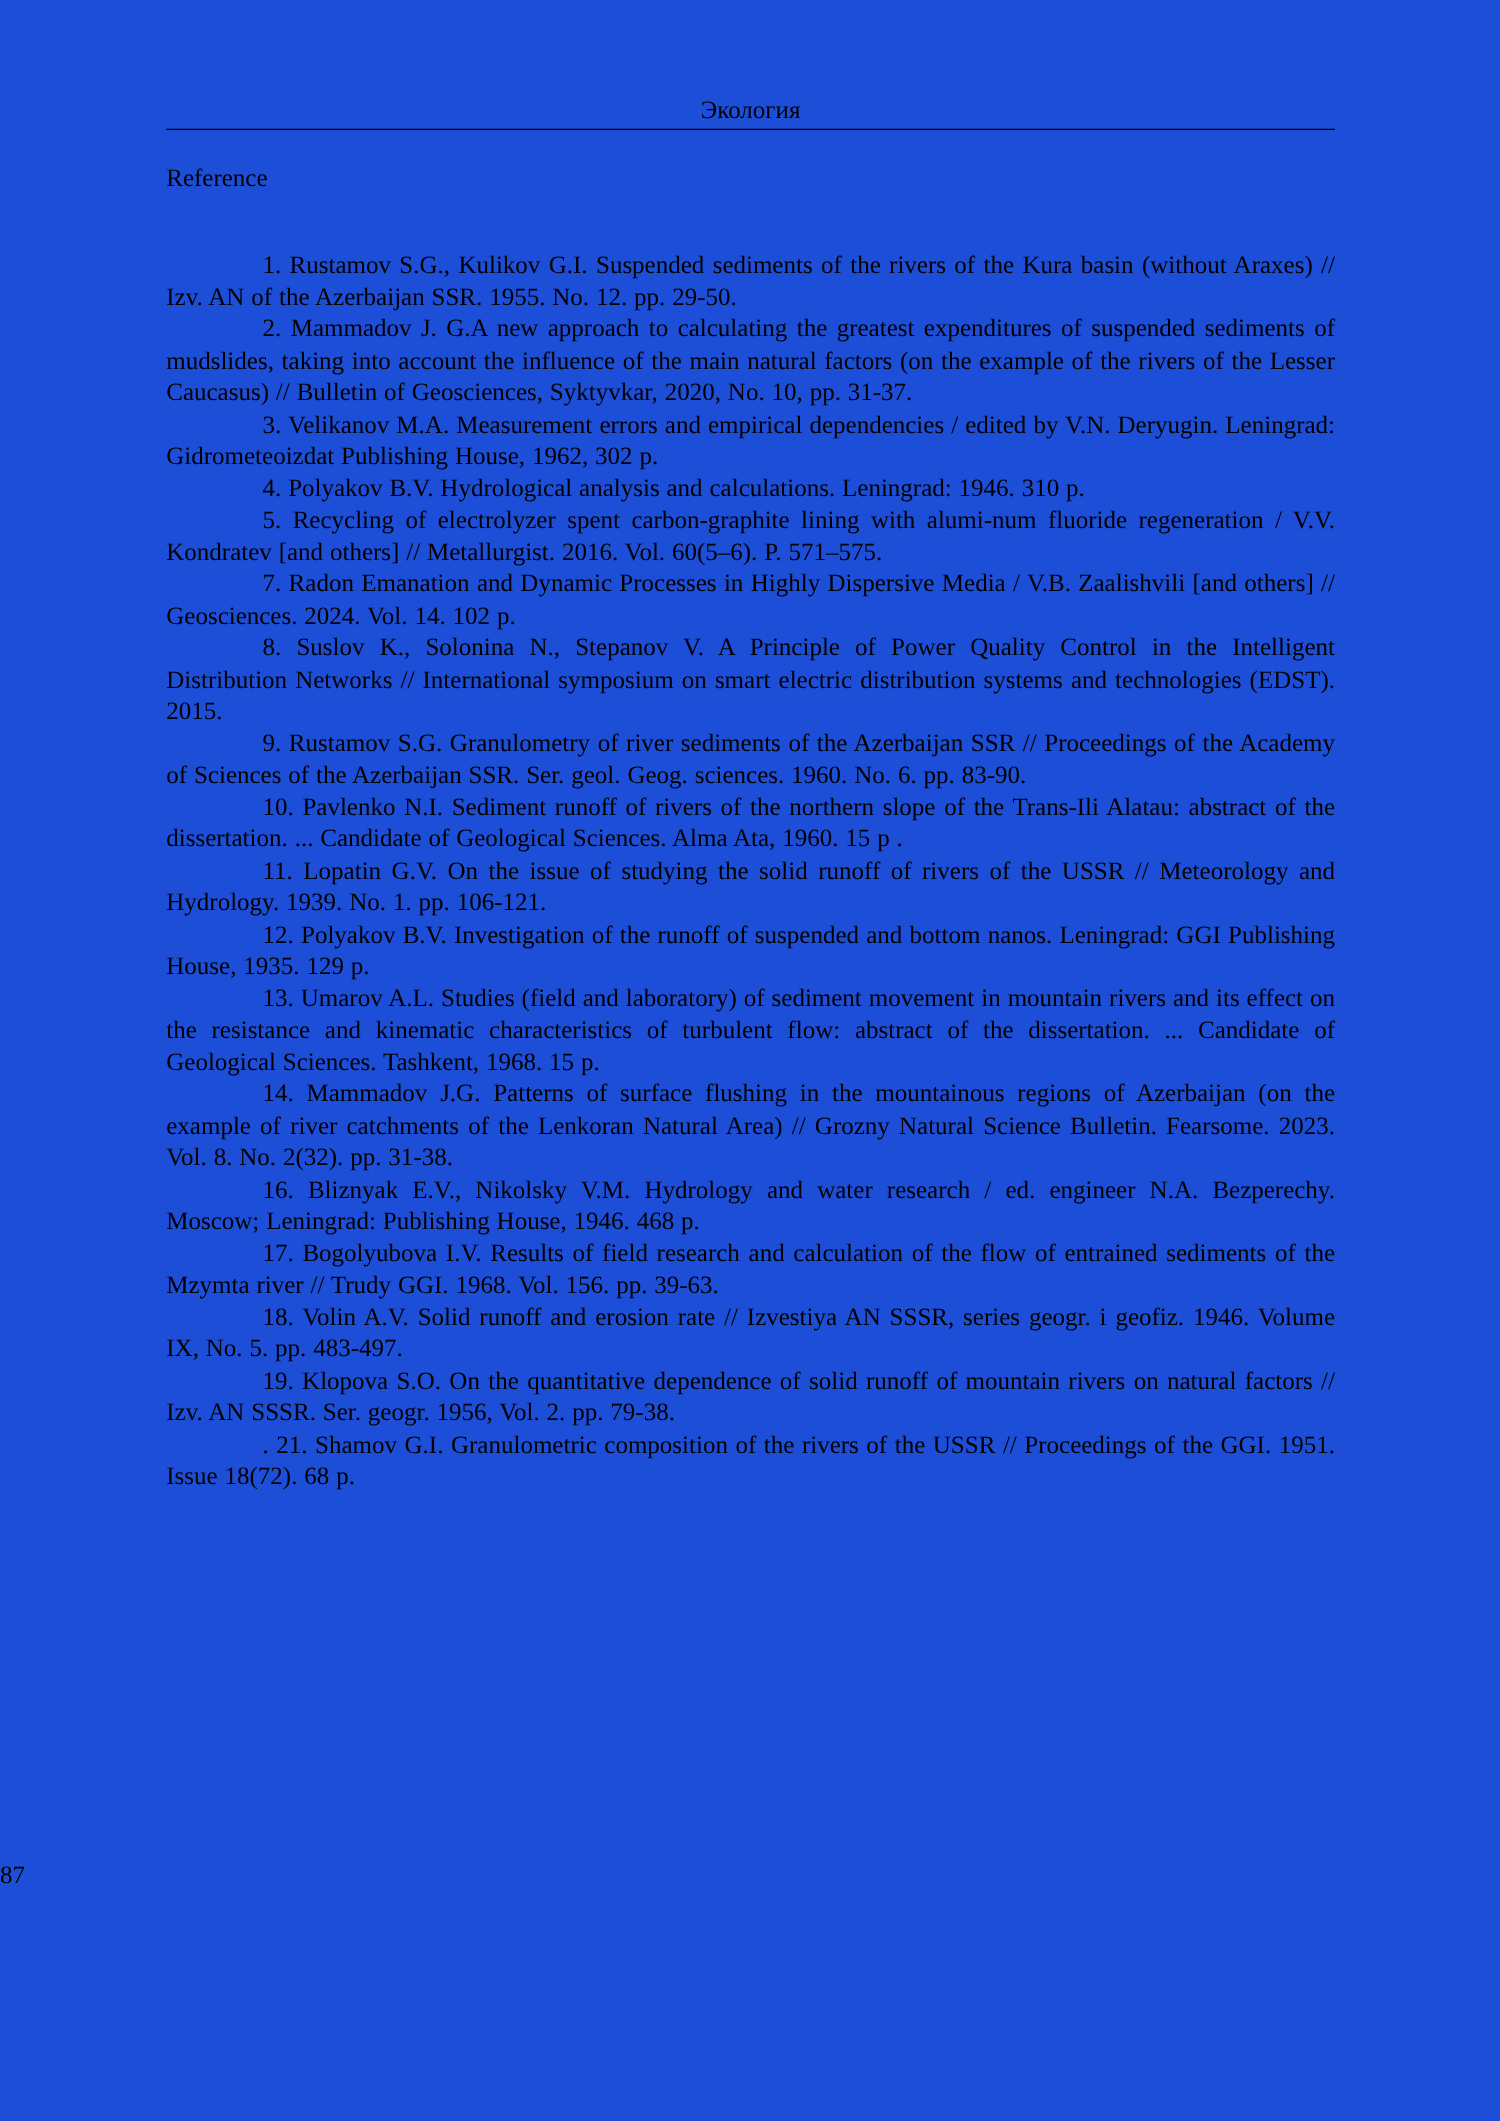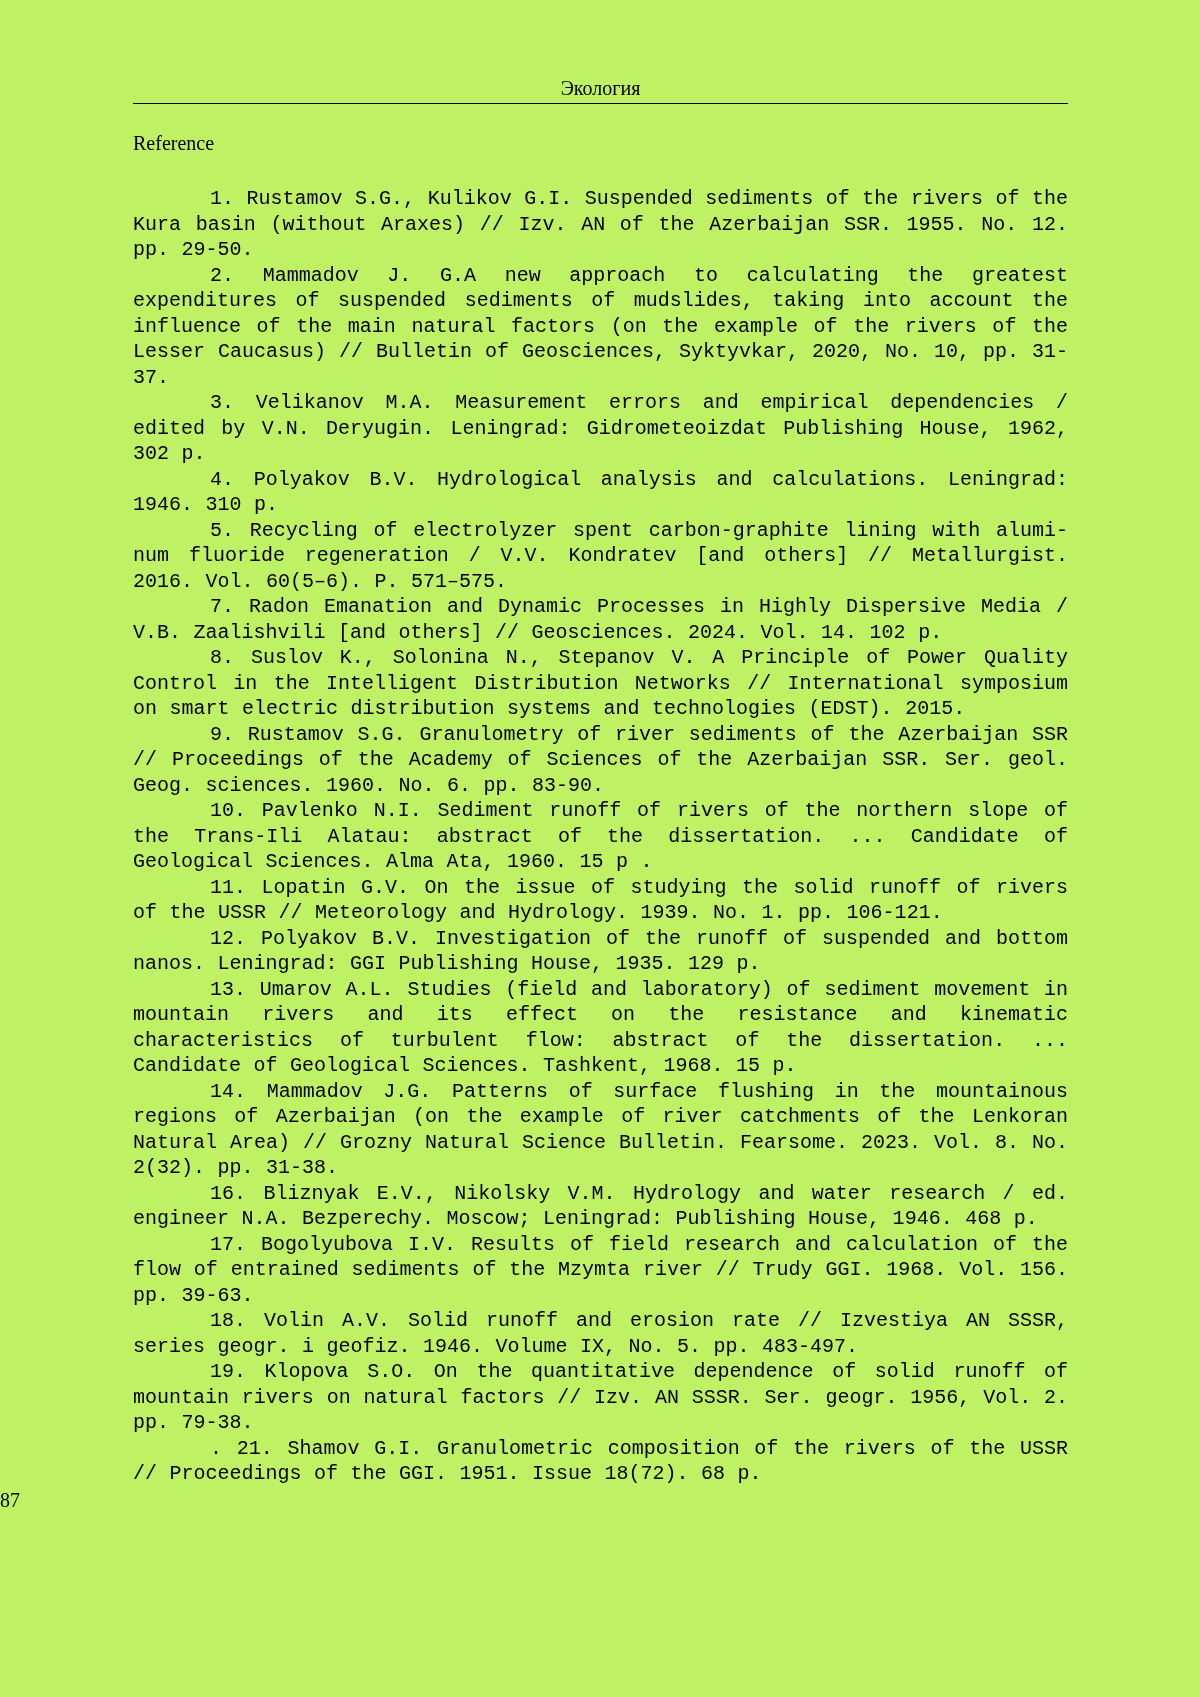--- a/index.html
+++ b/index.html
@@ -4,21 +4,21 @@
 <style>
   html, body {
     margin: 0;
     padding: 0;
     background: #ffffff;
   }
   .page {
     position: relative;
     width: 1200px;
     height: 1697px;
-    background: #bef264;
+    background: #1d4ed8;
     color: #000000;
     font-family: "Liberation Serif", "DejaVu Serif", serif;
     overflow: hidden;
   }
   .content {
     position: absolute;
     left: 133px;
     width: 935px;
     top: 76px;
   }
@@ -32,22 +32,21 @@
     border-bottom: 1.4px solid #000000;
     margin-top: 3px;
   }
   .paper-title {
     text-align: left;
     font-size: 20px;
     line-height: 25px;
     margin-top: 27px;
   }
   .refs {
-    margin-top: 30px;
-    font-family: Liberation Mono, monospace;
+    margin-top: 44px;
   }
   .refs p {
     margin: 0;
     font-size: 20px;
     line-height: 25.5px;
     text-align: justify;
     text-indent: 77px;
     word-spacing: 0.5px;
   }
   .page-number {

